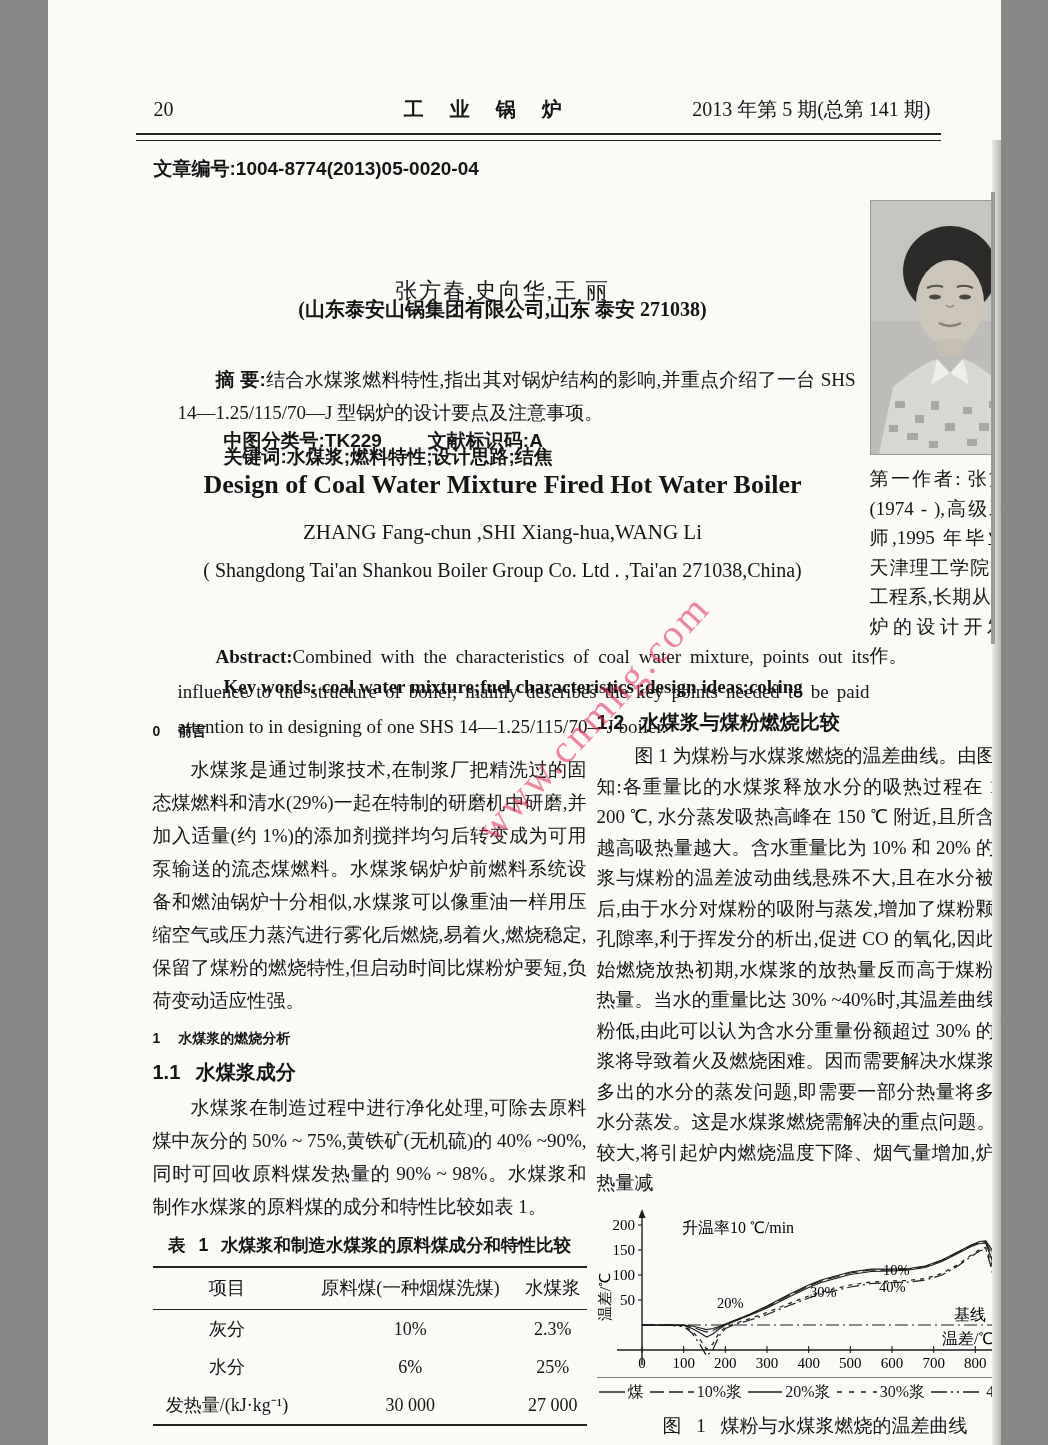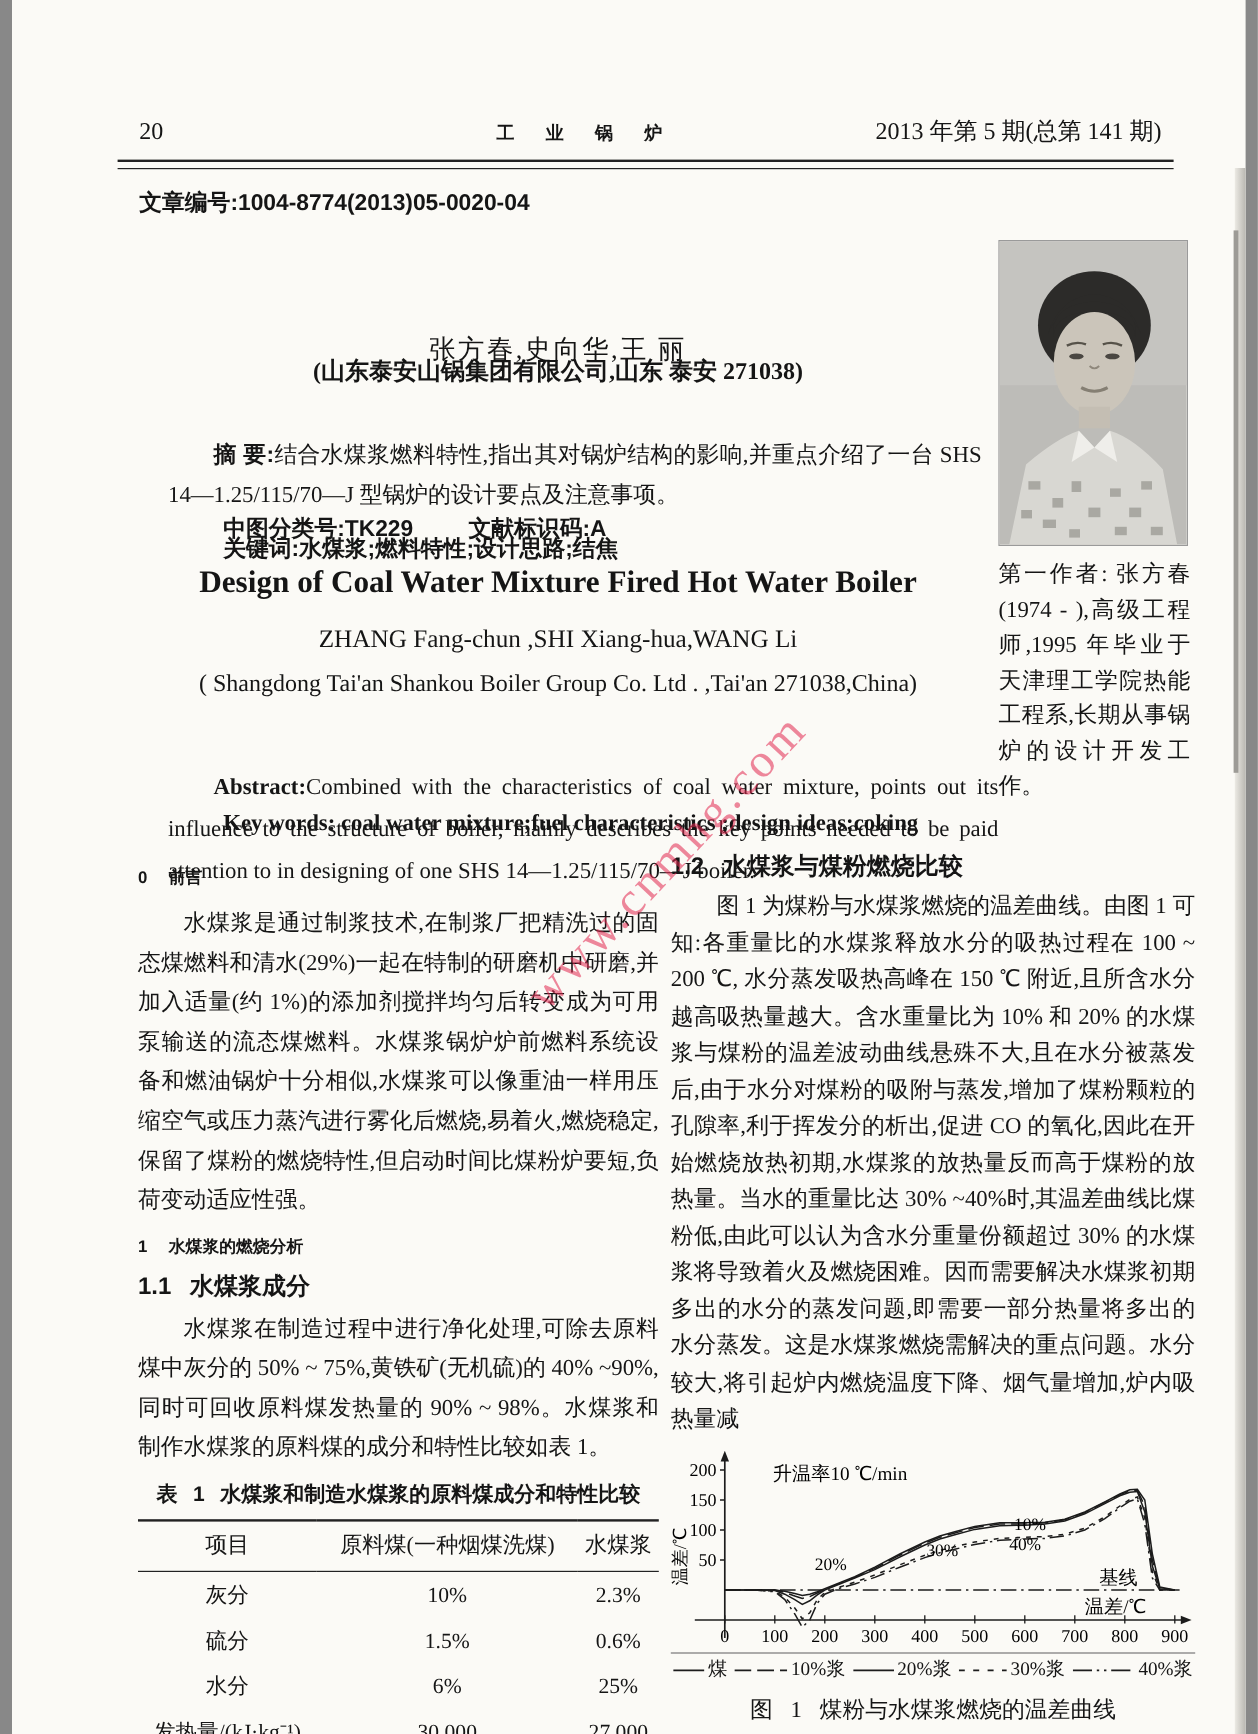--- a/index.html
+++ b/index.html
@@ -1,21 +1,21 @@
 <!DOCTYPE html>
 <html><head>
 <meta charset="utf-8">
 <style>
   html,body{margin:0;padding:0;background:#888;}
-  .page{position:relative;width:1028px;height:1445px;margin:0 auto;background:#fbfaf6;
+  .page{position:relative;width:953px;height:1445px;margin:0 auto;background:#fbfaf6;
         font-family:"Liberation Serif",serif;color:#151515;overflow:hidden;}
   
   .hdr{position:absolute;left:106px;right:70px;top:96px;display:flex;align-items:baseline;}
   .hdr .pageno{font-size:20px;width:120px;}
-  .hdr .journal{flex:1;text-align:center;font-size:15px;font-weight:bold;letter-spacing:26px;text-indent:26px;}
+  .hdr .journal{flex:1;text-align:center;font-size:20px;font-weight:bold;letter-spacing:26px;text-indent:26px;}
   .hdr .issue{font-size:20px;white-space:nowrap;}
   .hdr-rule{position:absolute;left:88px;right:60px;top:133px;height:5px;
             border-top:2.5px solid #222;border-bottom:1.5px solid #222;}
   .artno{position:absolute;left:106px;top:156px;font-size:19px;font-weight:bold;
          font-family:"Liberation Sans",sans-serif;}
   
   .titleblock{position:absolute;left:105px;width:700px;text-align:center;}
   .title-cn{top:206px;font-size:38px;font-weight:bold;letter-spacing:5px;}
   .authors-cn{top:276px;font-size:22px;letter-spacing:2px;}
   .affil-cn{top:296px;font-size:20px;font-weight:bold;}
@@ -150,25 +150,20 @@
           <th>项目</th>
           <th>原料煤(一种烟煤洗煤)</th>
           <th>水煤浆</th>
         </tr>
       </thead>
       <tbody>
         <tr>
           <td>灰分</td>
           <td>10%</td>
           <td>2.3%</td>
-        </tr>
-        <tr>
-          <td>硫分</td>
-          <td>1.5%</td>
-          <td>0.6%</td>
         </tr>
         <tr>
           <td>水分</td>
           <td>6%</td>
           <td>25%</td>
         </tr>
         <tr>
           <td>发热量/(kJ·kg⁻¹)</td>
           <td>30 000</td>
           <td>27 000</td>

